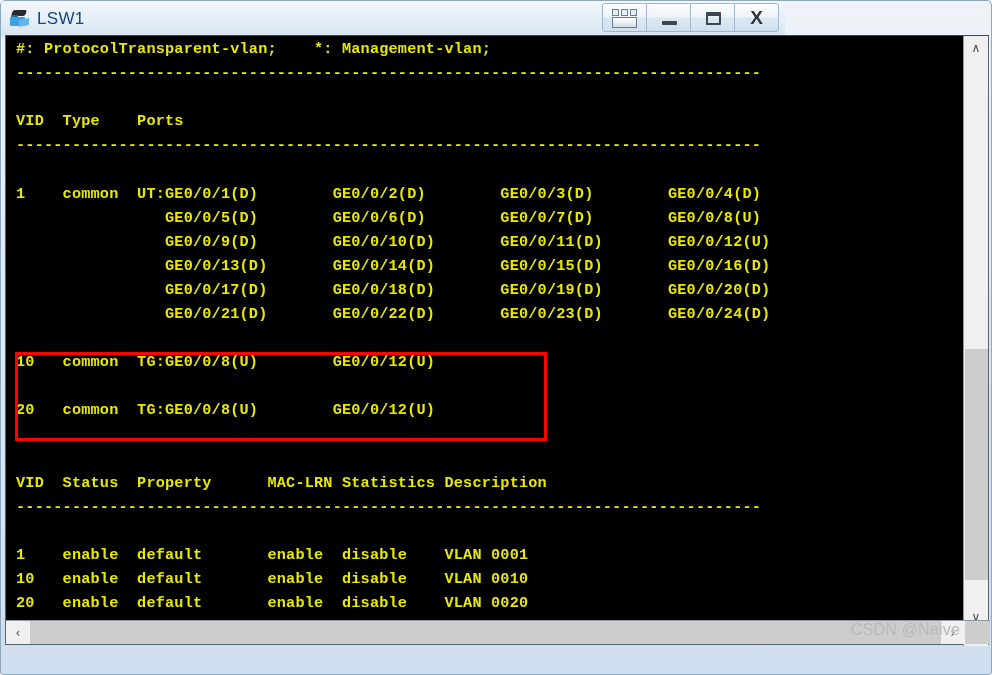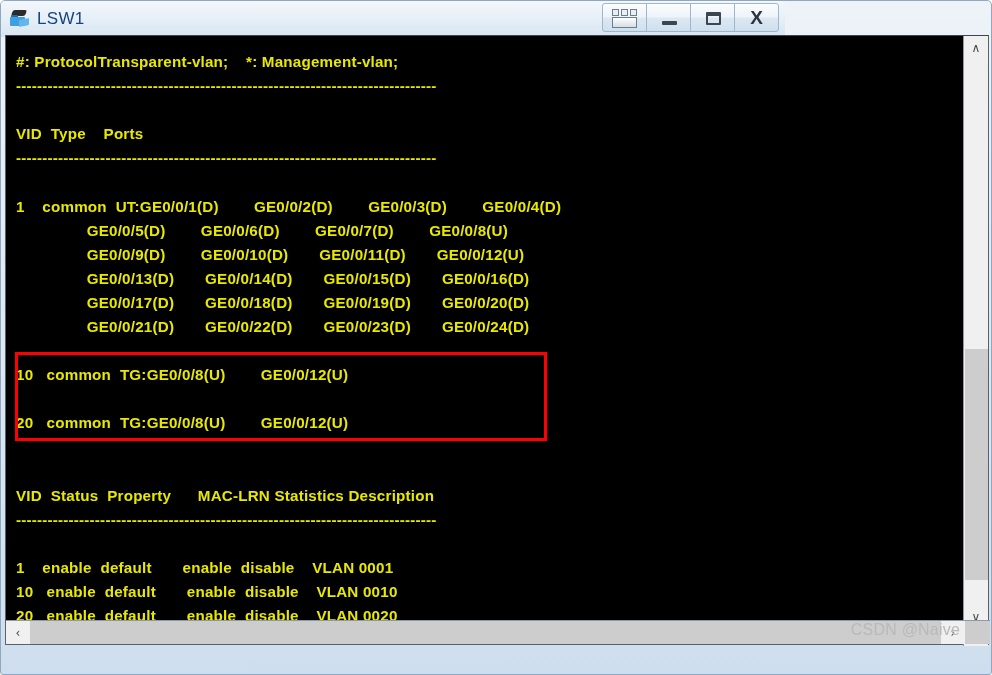--- a/index.html
+++ b/index.html
@@ -170,26 +170,26 @@
     border-top-color: #3b4651;
   }
   .term {
     position: absolute;
     left: 0; top: 0;
     width: 957px;
     height: 592px;
     overflow: hidden;
     background: #000000;
     color: #e8e800;
-    font-family: Liberation Sans, sans-serif;
+    font-family: Liberation Mono, monospace;
     font-size: 15.2px;
     line-height: 24.1px;
     font-weight: bold;
     white-space: pre;
-    padding: 14px 0 0 10px;
+    padding: 1px 0 0 10px;
     box-sizing: border-box;
     letter-spacing: 0.2px;
   }
   .term .line { display: block; height: 24.1px; }
 
   
   .red-box {
     position: absolute;
     left: 9px;
     top: 316px;

